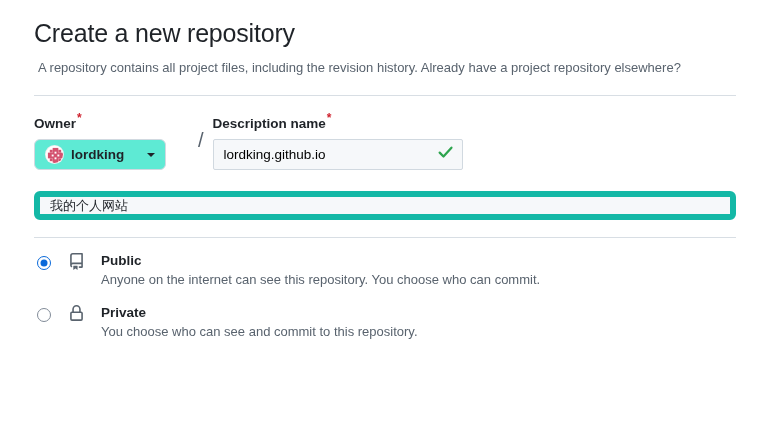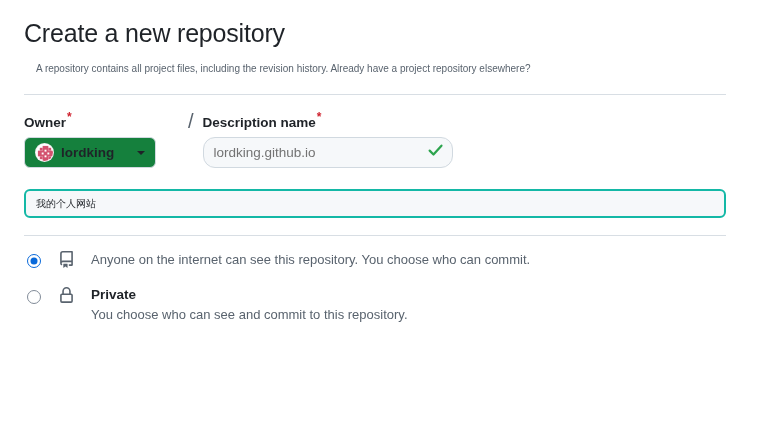--- a/index.html
+++ b/index.html
@@ -11,38 +11,38 @@
   body {
     width: 758px;
     height: 429px;
     overflow: hidden;
     font-family: "Liberation Sans", "DejaVu Sans", sans-serif;
     color: #1f2328;
     -webkit-font-smoothing: antialiased;
   }
 
   .page {
-    padding: 18px 28px 0 24px;
+    padding: 18px 28px 0 34px;
     width: 758px;
   }
 
   
   .page-title {
     font-size: 25px;
     font-weight: 400;
     line-height: 1.25;
     letter-spacing: -0.2px;
     margin: 0 0 9px 0;
     color: #1f2328;
   }
   .page-subtitle {
-    font-size: 10px;
+    font-size: 13px;
     line-height: 1.55;
     color: #59636e;
-    margin: 12px;
+    margin: 4px;
     max-width: 714px;
   }
   .link-blue {
     color: #2f6feb;
     text-decoration: none;
     cursor: pointer;
   }
 
   .divider {
     height: 1px;
@@ -72,33 +72,33 @@
     margin-left: 1px;
   }
   .label-optional {
     font-weight: 400;
     color: #59636e;
     font-size: 12.5px;
   }
 
   .owner-row {
     display: flex;
-    align-items: flex-start;
+    align-items: center;
     gap: 0;
   }
   .owner-col { width: 155px; }
   .reponame-col { flex: 1; max-width: 250px; }
 
   .owner-button {
     display: flex;
     align-items: center;
     gap: 7px;
     height: 31px;
     padding: 0 10px;
-    background: #15803d;
+    background: #5eead4;
     border: 1px solid #d1d9e0;
     border-radius: 6px;
     font-size: 13.5px;
     font-weight: 700;
     color: #1f2328;
     cursor: pointer;
     width: 132px;
     white-space: nowrap;
     font-family: inherit;
   }
@@ -131,23 +131,23 @@
     line-height: 1;
     user-select: none;
   }
 
   .text-input {
     width: 100%;
     height: 31px;
     padding: 0 30px 0 10px;
     background: #f6f8fa;
     border: 1px solid #d1d9e0;
-    border-radius: 12px;
-    font-size: 13.5px;
-    color: #737373;
+    border-radius: 2px;
+    font-size: 13.5px;
+    color: #000000;
     font-family: inherit;
     outline: none;
   }
   .input-wrap { position: relative; }
   .check-ok {
     position: absolute;
     right: 9px;
     top: 50%;
     transform: translateY(-50%);
     pointer-events: none;
@@ -161,23 +161,23 @@
     line-height: 1.5;
   }
   .suggest-name { color: #1a7f37; }
 
   .desc-block { margin-top: 21px; }
   .desc-input {
     width: 702px;
     height: 29px;
     padding: 0 10px;
     background: #f6f8fa;
-    border: 2px solid #14b8a6;
+    border: 6px solid #14b8a6;
     border-radius: 6px;
-    font-size: 10px;
+    font-size: 13px;
     color: #1f2328;
     font-family: inherit;
     outline: none;
   }
 
   
   .visibility { padding-top: 14px; }
   .vis-option {
     display: flex;
     align-items: flex-start;
@@ -307,20 +307,21 @@
   <div class="visibility">
 
     <div class="vis-option">
       <span class="radio checked"></span>
       <span class="vis-icon">
         <svg width="17" height="17" viewBox="0 0 16 16" xmlns="http://www.w3.org/2000/svg" aria-hidden="true">
           <path fill="#59636e" d="M2 2.5A2.5 2.5 0 0 1 4.5 0h8.75a.75.75 0 0 1 .75.75v12.5a.75.75 0 0 1-.75.75h-2.5a.75.75 0 0 1 0-1.5h1.75v-2h-8a1 1 0 0 0-.714 1.7.75.75 0 1 1-1.072 1.05A2.495 2.495 0 0 1 2 11.5Zm10.5-1h-8a1 1 0 0 0-1 1v6.708A2.486 2.486 0 0 1 4.5 9h8ZM5 12.25a.25.25 0 0 1 .25-.25h3.5a.25.25 0 0 1 .25.25v3.25a.25.25 0 0 1-.4.2l-1.45-1.087a.25.25 0 0 0-.3 0L5.4 15.7a.25.25 0 0 1-.4-.2Z"></path>
         </svg>
       </span>
       <span class="vis-text">
+        <span class="vis-title">Public</span>
         <span class="vis-desc">Anyone on the internet can see this repository. You choose who can commit.</span>
       </span>
     </div>
 
     <div class="vis-option">
       <span class="radio"></span>
       <span class="vis-icon">
         <svg width="17" height="17" viewBox="0 0 16 16" xmlns="http://www.w3.org/2000/svg" aria-hidden="true">
           <path fill="#59636e" d="M4 4a4 4 0 0 1 8 0v2h.25c.966 0 1.75.784 1.75 1.75v5.5A1.75 1.75 0 0 1 12.25 15h-8.5A1.75 1.75 0 0 1 2 13.25v-5.5C2 6.784 2.784 6 3.75 6H4Zm8.25 3.5h-8.5a.25.25 0 0 0-.25.25v5.5c0 .138.112.25.25.25h8.5a.25.25 0 0 0 .25-.25v-5.5a.25.25 0 0 0-.25-.25ZM10.5 6V4a2.5 2.5 0 1 0-5 0v2Z"></path>
         </svg>

